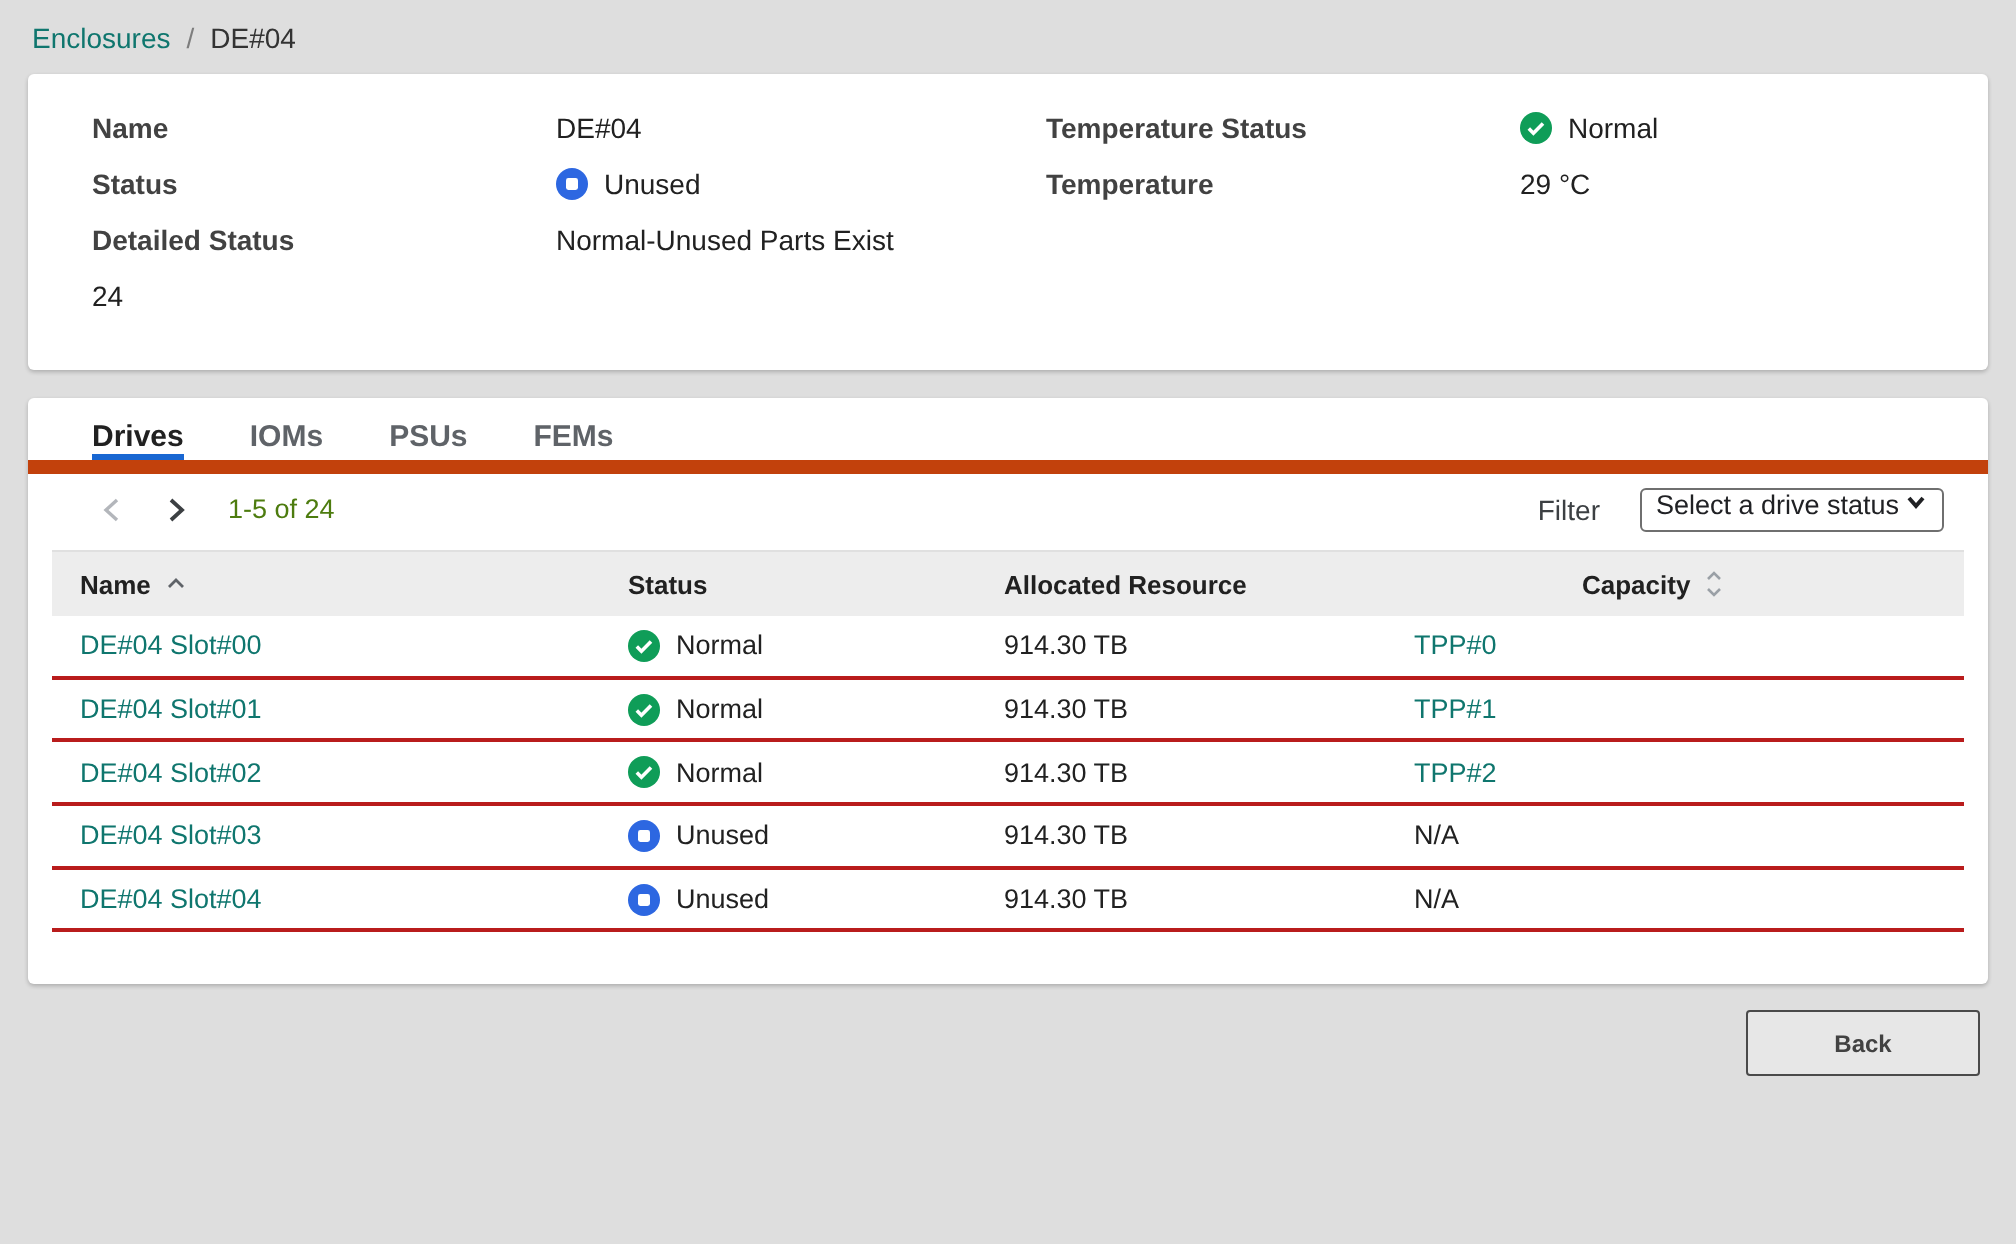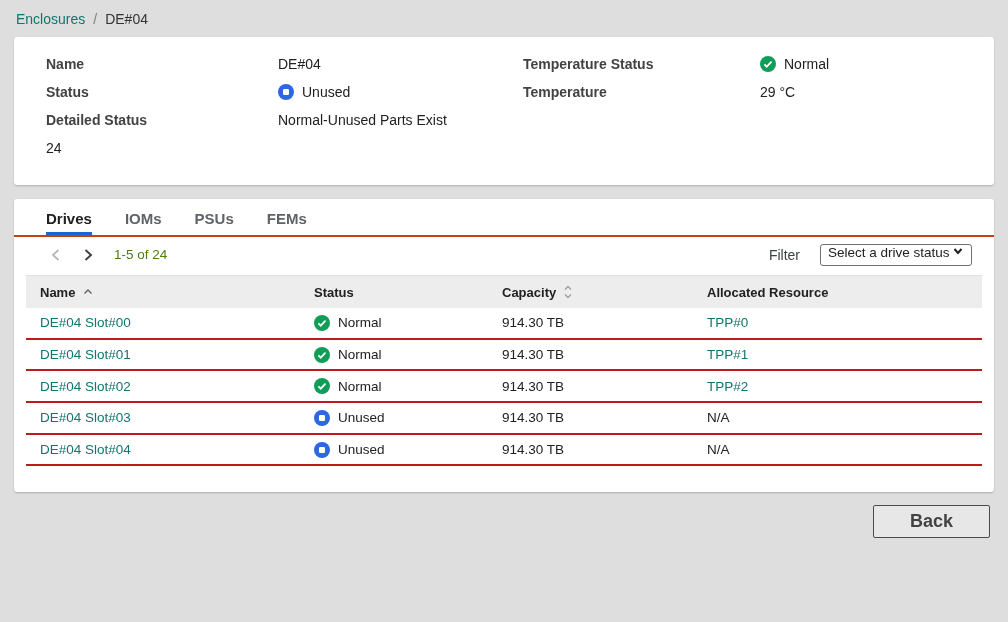--- a/index.html
+++ b/index.html
@@ -38,21 +38,21 @@
   .info-value { color:#212121; display:flex; align-items:center; gap:8px; }
 
   
   .sicon { width:16px; height:16px; display:inline-flex; flex:0 0 16px; }
   .sicon svg { display:block; }
 
   
   .tabs-card { margin-top:14px; padding-bottom:26px; }
   .tabbar {
     display:flex; gap:33px; padding:0 32px;
-    border-bottom:2px solid #c2410c; height:38px; align-items:stretch;
+    border-bottom:7px solid #c2410c; height:38px; align-items:stretch;
   }
   .tab {
     font-weight:bold; font-size:15px; color:#5f6368;
     padding-top:11px; border-bottom:3px solid transparent; cursor:pointer;
   }
   .tab.active { color:#212121; border-bottom-color:#1967d2; }
 
   
   .toolbar { display:flex; align-items:center; height:35px; padding:0 22px 0 30px; }
   .page-arrow { width:24px; height:24px; display:flex; align-items:center; justify-content:center; cursor:pointer; }
@@ -85,21 +85,21 @@
   .col-status{ flex:0 0 188px; }
   .col-cap   { flex:0 0 205px; }
   .col-alloc { flex:1; }
   .sort-ico { display:inline-flex; }
 
   
   .footer { display:flex; justify-content:flex-end; padding:13px 18px 0 0; }
   .back-btn {
     width:117px; height:33px; background:#e7e7e7;
     border:1px solid #4a4a4a; border-radius:2px;
-    font-weight:bold; font-size:18px; color:#424242;
+    font-weight:bold; font-size:12px; color:#424242;
     display:flex; align-items:center; justify-content:center; cursor:pointer;
     font-family:"Liberation Sans", sans-serif;
   }
 </style>
 </head>
 <body>
 
 <div class="breadcrumb">
   <a class="link">Enclosures</a>
   <span class="sep">/</span>
@@ -199,32 +199,32 @@
         <span>Name</span>
         <span class="sort-ico">
           <svg width="10" height="8" viewBox="0 0 10 8">
               <polyline points="1.5,5.5 5,2 8.5,5.5" stroke="#5f6368" stroke-width="1.4" fill="none"></polyline>
             </svg>
         </span>
       </div>
       <div class="th col-status">
         <span>Status</span>
       </div>
+      <div class="th col-alloc">
+        <span>Allocated Resource</span>
+      </div>
       <div class="th col-cap">
         <span>Capacity</span>
         <span class="sort-ico">
           <svg width="8" height="14" viewBox="0 0 8 14">
               <polyline points="1,4.5 4,1.5 7,4.5" stroke="#9aa0a6" stroke-width="1.3" fill="none"></polyline>
               <polyline points="1,9.5 4,12.5 7,9.5" stroke="#9aa0a6" stroke-width="1.3" fill="none"></polyline>
             </svg>
         </span>
       </div>
-      <div class="th col-alloc">
-        <span>Allocated Resource</span>
-      </div>
     </div>
 
     <div class="trow">
       <div class="td col-name">
           <a class="link">DE#04 Slot#00</a>
         </div>
       <div class="td col-status">
         <span class="sicon">
             <svg width="16" height="16" viewBox="0 0 16 16">
               <circle cx="8" cy="8" r="8" fill="#0f9d58"></circle>

